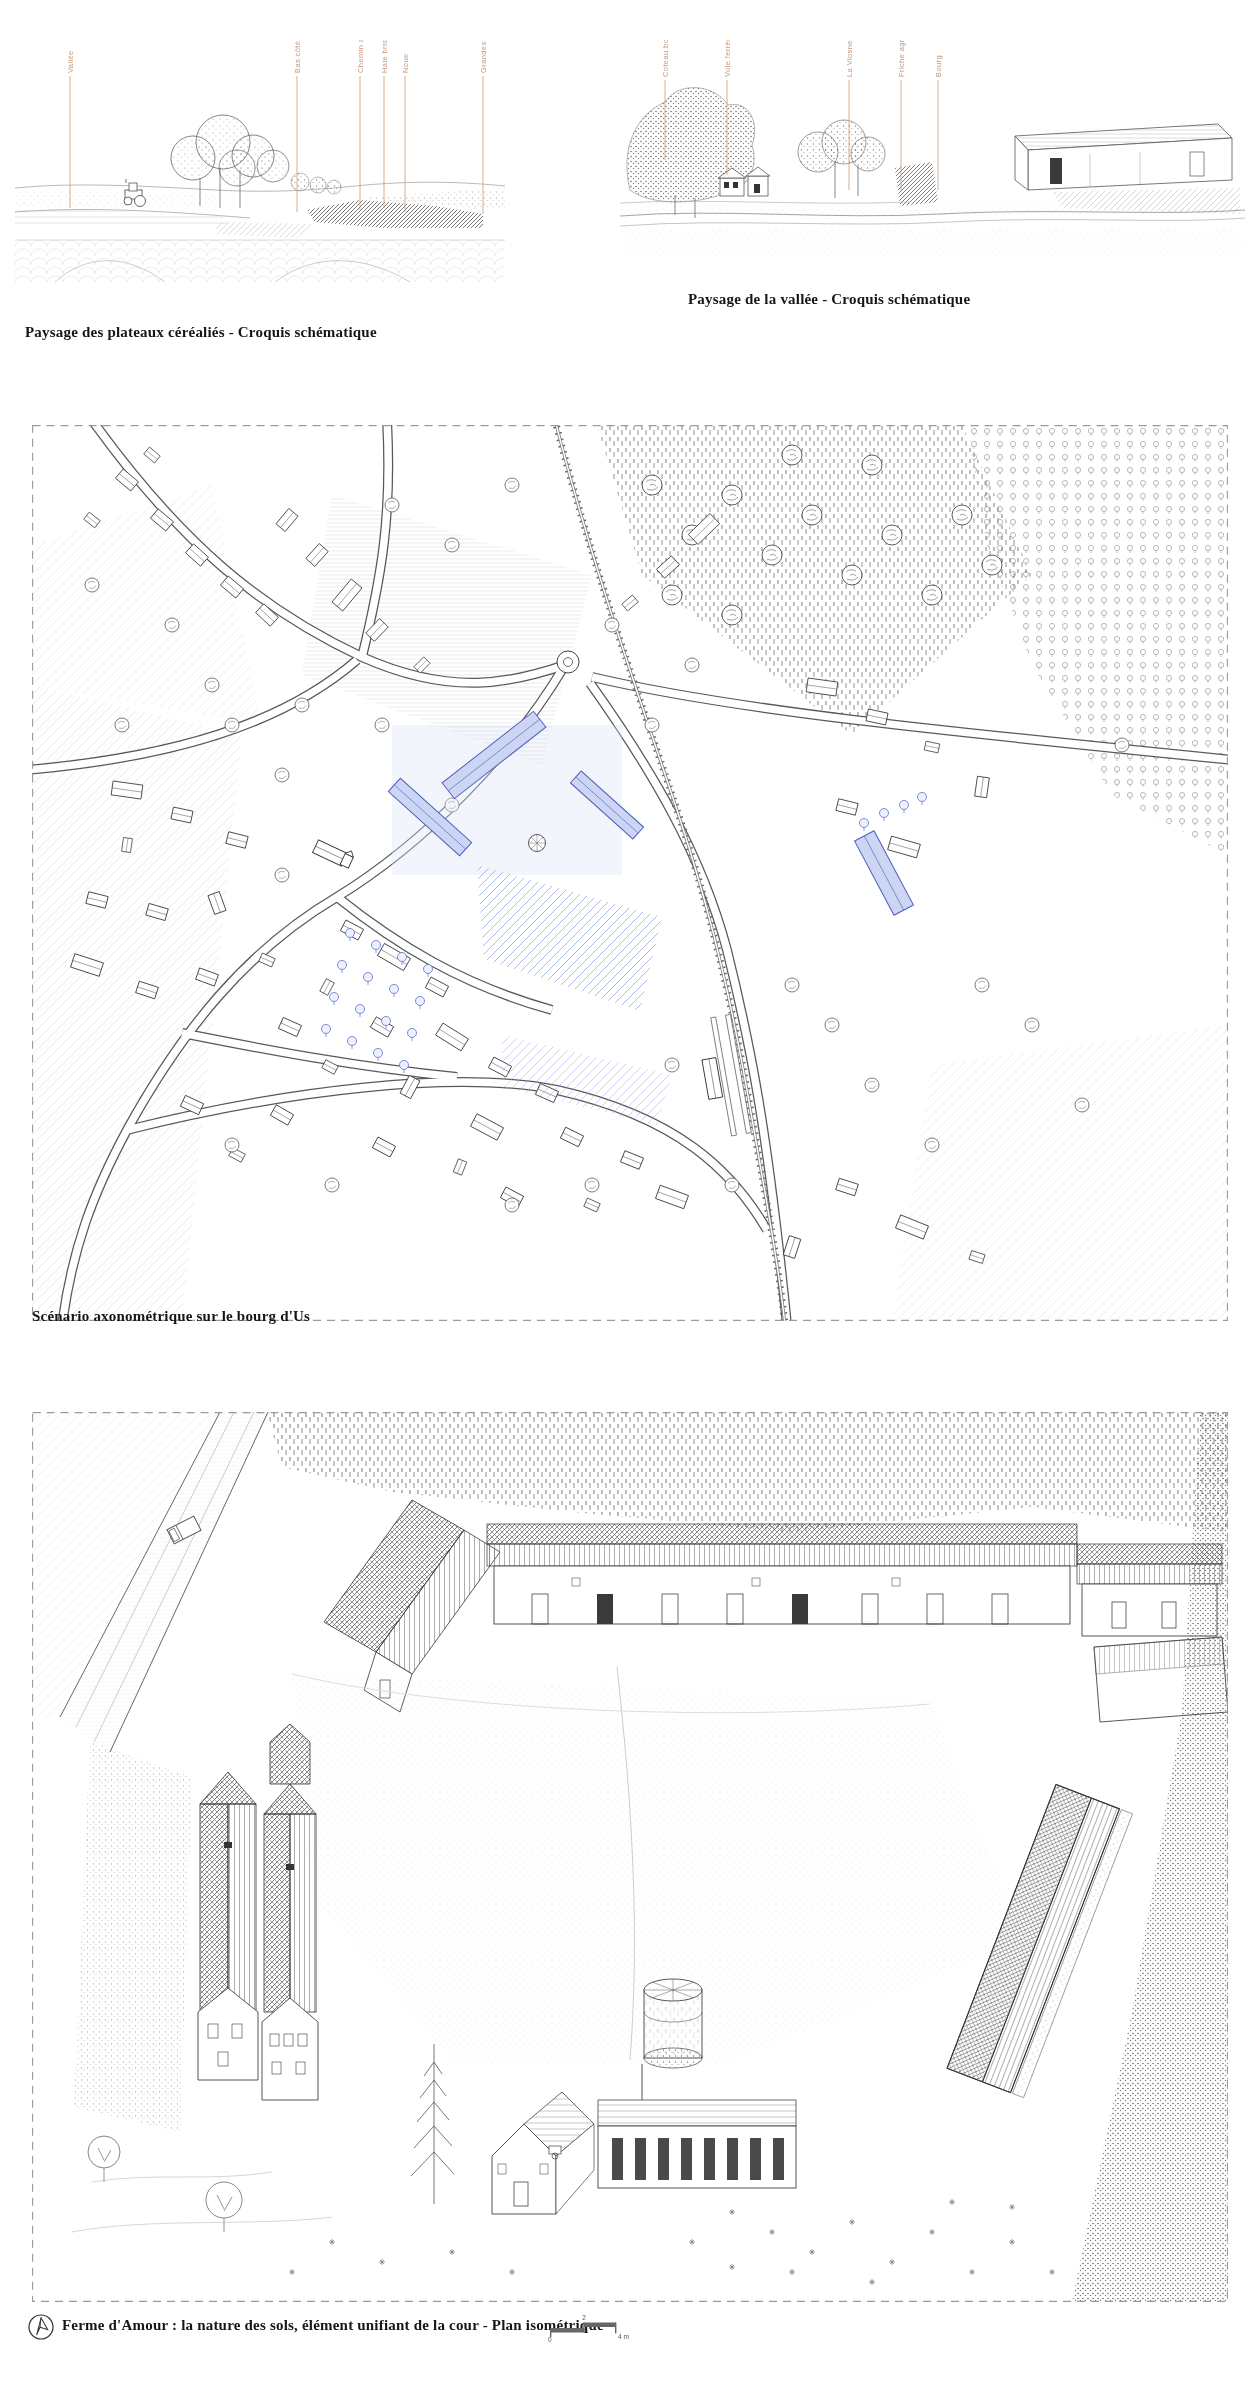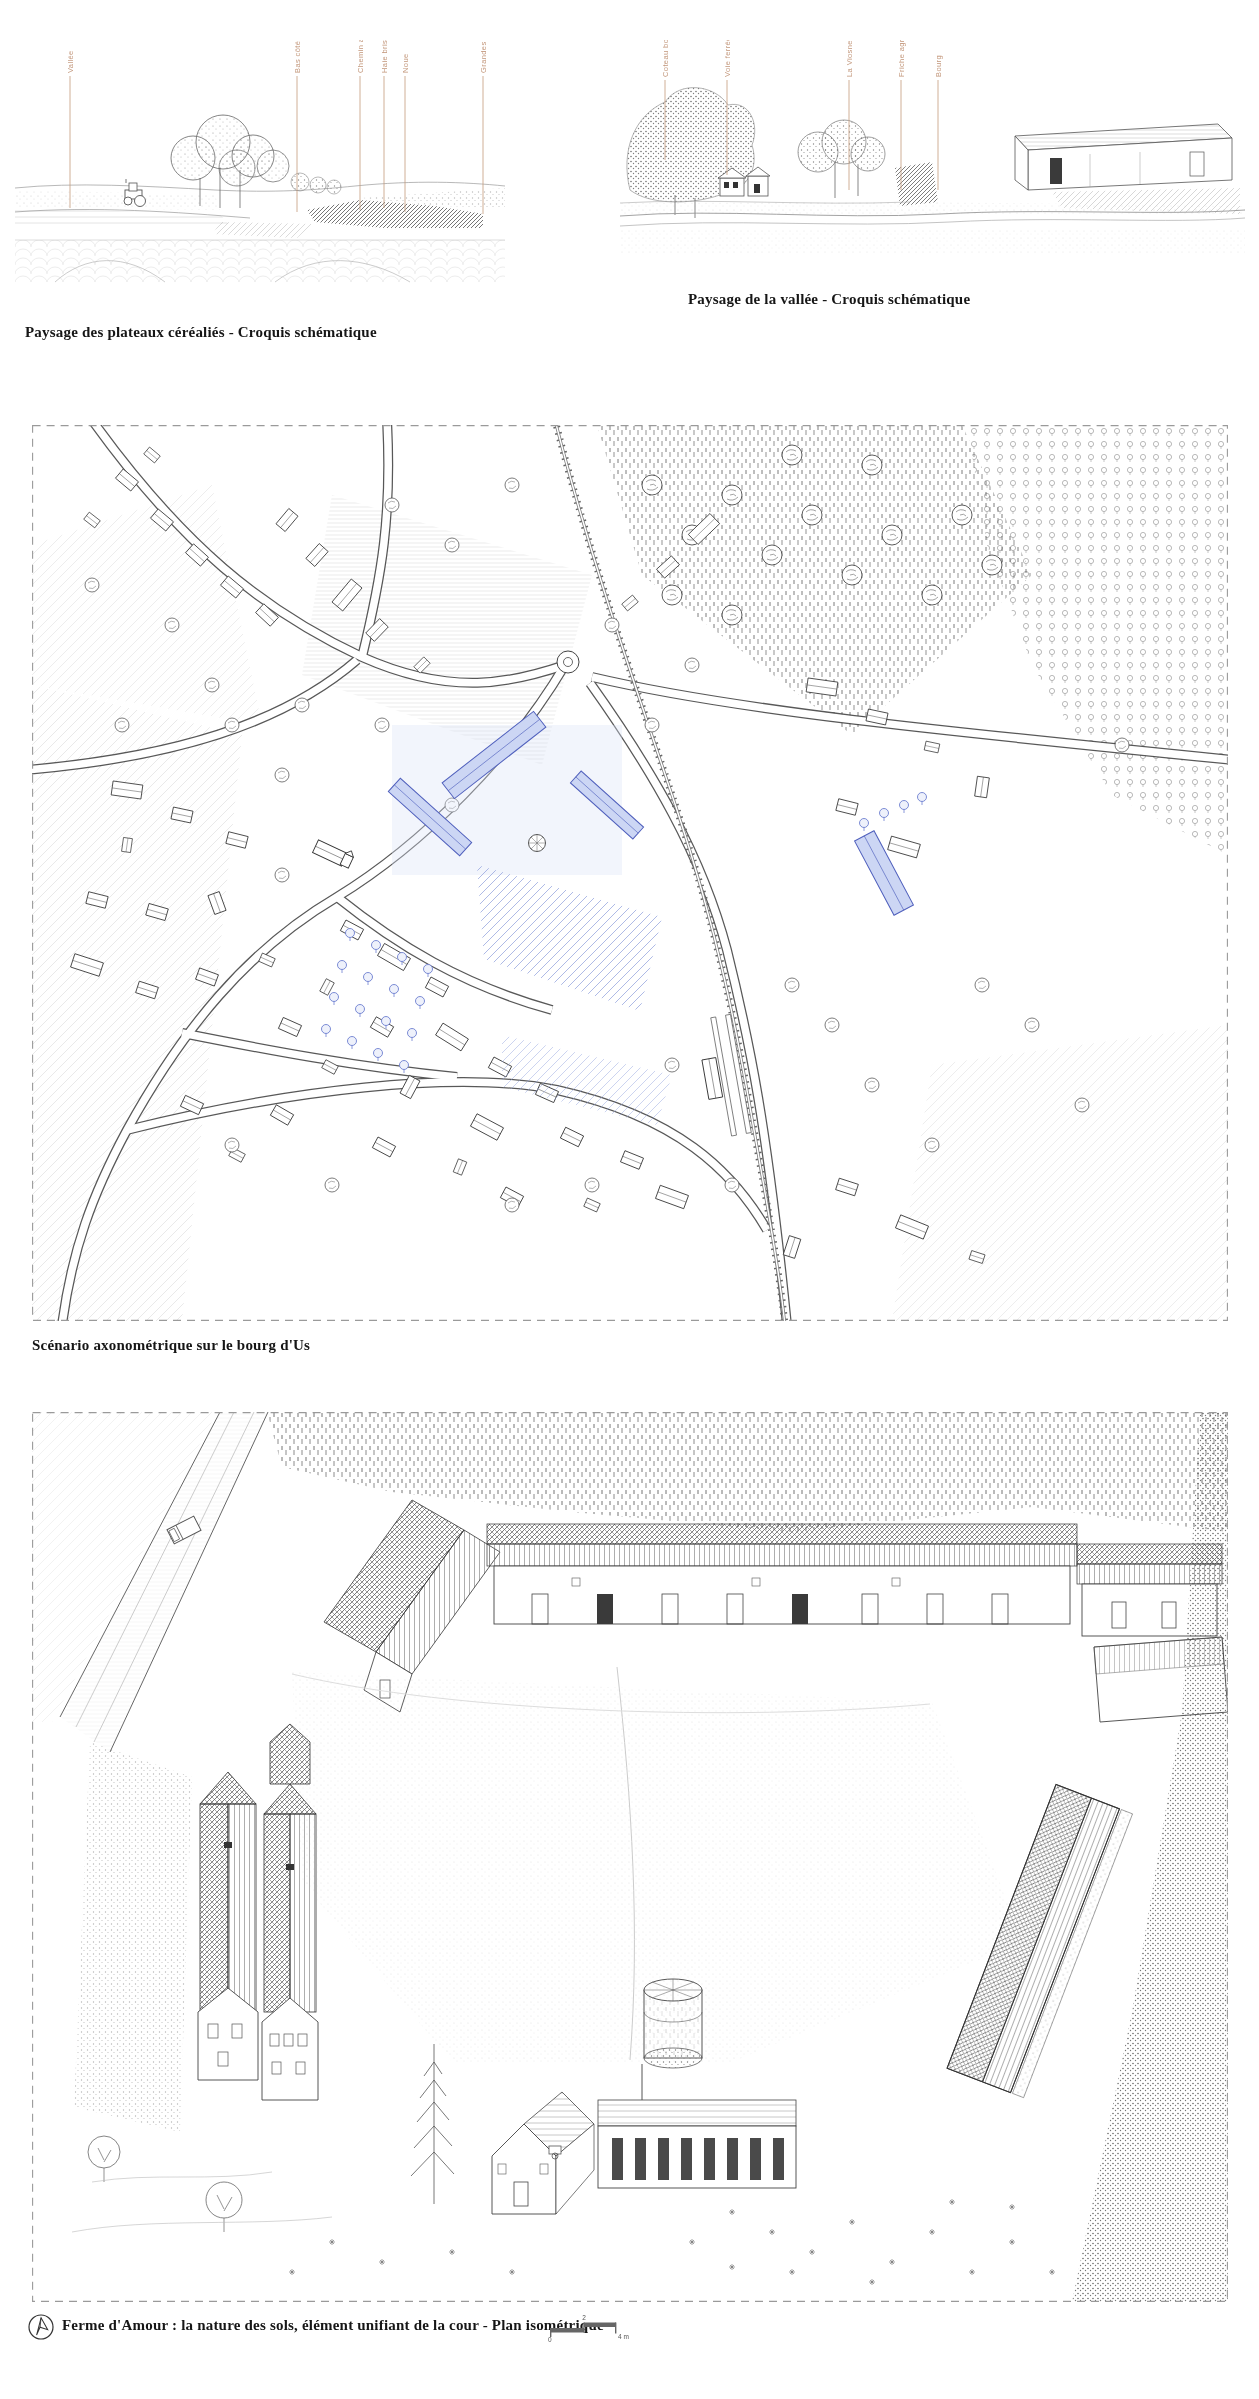--- a/index.html
+++ b/index.html
@@ -6,21 +6,21 @@
   .sheet{position:relative;width:1259px;height:2399px;background:#ffffff;overflow:hidden;
          font-family:"Liberation Serif",serif;}
   svg{display:block;}
   .defs-holder{position:absolute;width:0;height:0;overflow:hidden;}
   .sketch{position:absolute;}
   .sketch-left{left:15px;top:40px;}
   .sketch-right{left:620px;top:40px;}
   .caption{position:absolute;font-weight:bold;font-size:15px;color:#161616;letter-spacing:.2px;white-space:nowrap;}
   .cap-left{left:25px;top:291px;margin-top:33px;}
   .cap-right{left:644px;top:291px;margin-left:44px;}
-  .cap-axo{left:32px;top:1337px;}
+  .cap-axo{left:32px;top:1308px;}
   .panel{position:absolute;background:#fff;}
   .panel-axo{left:32px;top:425px;}
   .panel-iso{left:32px;top:1412px;}
   .footer{position:absolute;left:0;top:2308px;width:1259px;height:44px;}
   .north{position:absolute;left:26px;top:4px;}
   .cap-iso{position:absolute;left:62px;top:9px;}
   .scalebar{position:absolute;left:540px;top:4px;}
   .annot{font-family:"Liberation Sans",sans-serif;font-size:7.5px;fill:#c3977b;letter-spacing:.4px;}
   .sb-txt{font-family:"Liberation Sans",sans-serif;font-size:6.5px;fill:#555;}
 </style>

